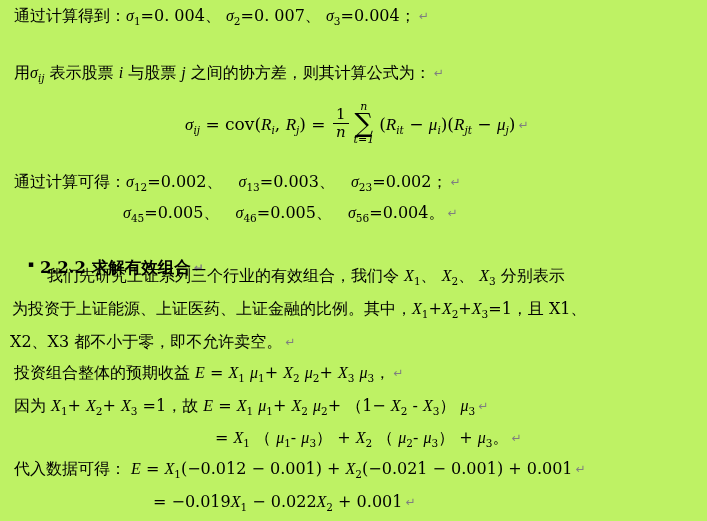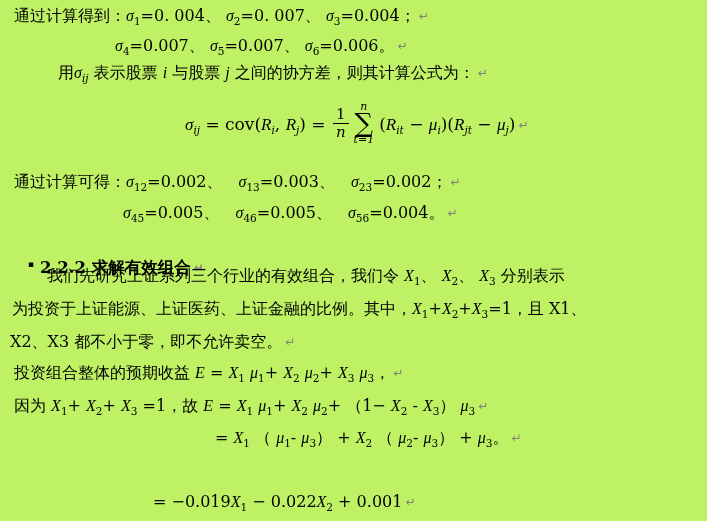--- a/index.html
+++ b/index.html
@@ -33,28 +33,28 @@
   .sum{ display:inline-block; vertical-align:middle; text-align:center; margin:0 5px 0 1px; position:relative; top:-2px; }
   .sum-top{ display:block; font-size:11px; line-height:1; font-style:italic; }
   .sum-sym{ display:block; font-size:26px; line-height:0.85; }
   .sum-bot{ display:block; font-size:11px; line-height:1; font-style:italic; }
 </style>
 </head>
 <body>
 
 <div class="page">
   <div class="line" style="top:6px;   left:14px;"><span class="t">通过计算得到：</span><span class="i">σ</span><span class="sub">1</span><span class="t">=0. 004、 </span><span class="i">σ</span><span class="sub">2</span><span class="t">=0. 007、 </span><span class="i">σ</span><span class="sub">3</span><span class="t">=0.004；</span><span class="mark">↵</span></div>
-  <div class="line" style="top:36px;  left:115px;"><span class="i">σ</span><span class="sub">4</span><span class="t">=0.007、 </span><span class="i">σ</span><span class="sub">5</span><span class="t">=0.007、 </span><span class="i">σ</span><span class="sub">6</span><span class="t">=0.006。</span><span class="mark">↵</span></div>
-  <div class="line" style="top:63px;  left:14px;margin-left:44px;"><span class="t">用</span><span class="i">σ</span><span class="isub">ij</span><span class="t"> 表示股票 </span><span class="i">i</span><span class="t"> 与股票 </span><span class="i">j</span><span class="t"> 之间的协方差，则其计算公式为：</span><span class="mark">↵</span></div>
+  <div class="line" style="top:63px;  left:14px;"><span class="t">用</span><span class="i">σ</span><span class="isub">ij</span><span class="t"> 表示股票 </span><span class="i">i</span><span class="t"> 与股票 </span><span class="i">j</span><span class="t"> 之间的协方差，则其计算公式为：</span><span class="mark">↵</span></div>
   <div class="line formula" style="top:103px; left:185px;"><span class="i">σ</span><span class="isub">ij</span><span class="t"> = cov(</span><span class="i">R</span><span class="isub">i</span><span class="t">, </span><span class="i">R</span><span class="isub">j</span><span class="t">) = </span><span class="frac"><span class="num">1</span><span class="den">n</span></span><span class="sum"><span class="sum-top">n</span><span class="sum-sym">∑</span><span class="sum-bot">t=1</span></span><span class="t">(</span><span class="i">R</span><span class="isub">it</span><span class="t"> − </span><span class="i">μ</span><span class="isub">i</span><span class="t">)(</span><span class="i">R</span><span class="isub">jt</span><span class="t"> − </span><span class="i">μ</span><span class="isub">j</span><span class="t">)</span><span class="mark">↵</span></div>
   <div class="line" style="top:172px; left:14px;"><span class="t">通过计算可得：</span><span class="i">σ</span><span class="sub">12</span><span class="t">=0.002、　</span><span class="i">σ</span><span class="sub">13</span><span class="t">=0.003、　</span><span class="i">σ</span><span class="sub">23</span><span class="t">=0.002；</span><span class="mark">↵</span></div>
   <div class="line" style="top:203px; left:123px;"><span class="i">σ</span><span class="sub">45</span><span class="t">=0.005、　</span><span class="i">σ</span><span class="sub">46</span><span class="t">=0.005、　</span><span class="i">σ</span><span class="sub">56</span><span class="t">=0.004。</span><span class="mark">↵</span></div>
   <div class="line heading" style="top:237px; left:5px;">
     <span class="bullet">▪</span><span><span class="t">2.2.2 </span><span class="h">求解有效组合</span><span class="mark">↵</span></span>
   </div>
   <div class="line" style="top:266px; left:47px;text-align:right;"><span class="t">我们先研究上证系列三个行业的有效组合，我们令 </span><span class="i">X</span><span class="sub">1</span><span class="t">、 </span><span class="i">X</span><span class="sub">2</span><span class="t">、 </span><span class="i">X</span><span class="sub">3</span><span class="t"> 分别表示</span></div>
   <div class="line" style="top:299px; left:12px;"><span class="t">为投资于上证能源、上证医药、上证金融的比例。其中，</span><span class="i">X</span><span class="sub">1</span><span class="t">+</span><span class="i">X</span><span class="sub">2</span><span class="t">+</span><span class="i">X</span><span class="sub">3</span><span class="t">=1，且 X1、</span></div>
   <div class="line" style="top:332px; left:10px;"><span class="t">X2、X3 都不小于零，即不允许卖空。</span><span class="mark">↵</span></div>
   <div class="line" style="top:363px; left:14px;"><span class="t">投资组合整体的预期收益 </span><span class="i">E</span><span class="t"> = </span><span class="i">X</span><span class="sub">1</span><span class="t"> </span><span class="i">μ</span><span class="sub">1</span><span class="t">+ </span><span class="i">X</span><span class="sub">2</span><span class="t"> </span><span class="i">μ</span><span class="sub">2</span><span class="t">+ </span><span class="i">X</span><span class="sub">3</span><span class="t"> </span><span class="i">μ</span><span class="sub">3</span><span class="t">，</span><span class="mark">↵</span></div>
   <div class="line" style="top:396px; left:14px;"><span class="t">因为 </span><span class="i">X</span><span class="sub">1</span><span class="t">+ </span><span class="i">X</span><span class="sub">2</span><span class="t">+ </span><span class="i">X</span><span class="sub">3</span><span class="t"> =1，故 </span><span class="i">E</span><span class="t"> = </span><span class="i">X</span><span class="sub">1</span><span class="t"> </span><span class="i">μ</span><span class="sub">1</span><span class="t">+ </span><span class="i">X</span><span class="sub">2</span><span class="t"> </span><span class="i">μ</span><span class="sub">2</span><span class="t">+ （1− </span><span class="i">X</span><span class="sub">2</span><span class="t"> - </span><span class="i">X</span><span class="sub">3</span><span class="t">） </span><span class="i">μ</span><span class="sub">3</span><span class="mark">↵</span></div>
   <div class="line" style="top:428px; left:215px;"><span class="t">= </span><span class="i">X</span><span class="sub">1</span><span class="t"> （ </span><span class="i">μ</span><span class="sub">1</span><span class="t">- </span><span class="i">μ</span><span class="sub">3</span><span class="t">） + </span><span class="i">X</span><span class="sub">2</span><span class="t"> （ </span><span class="i">μ</span><span class="sub">2</span><span class="t">- </span><span class="i">μ</span><span class="sub">3</span><span class="t">） + </span><span class="i">μ</span><span class="sub">3</span><span class="t">。</span><span class="mark">↵</span></div>
+  <div class="line" style="top:459px; left:14px;"><span class="t">代入数据可得： </span><span class="i">E</span><span class="t"> = </span><span class="i">X</span><span class="sub">1</span><span class="t">(−0.012 − 0.001) + </span><span class="i">X</span><span class="sub">2</span><span class="t">(−0.021 − 0.001) + 0.001</span><span class="mark">↵</span></div>
   <div class="line" style="top:492px; left:153px;"><span class="t">= −0.019</span><span class="i">X</span><span class="sub">1</span><span class="t"> − 0.022</span><span class="i">X</span><span class="sub">2</span><span class="t"> + 0.001</span><span class="mark">↵</span></div>
 </div>
 
 </body></html>

